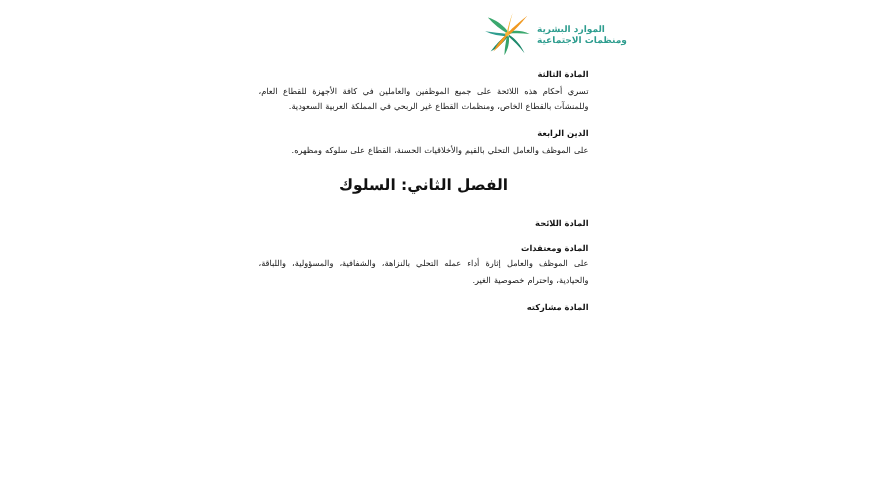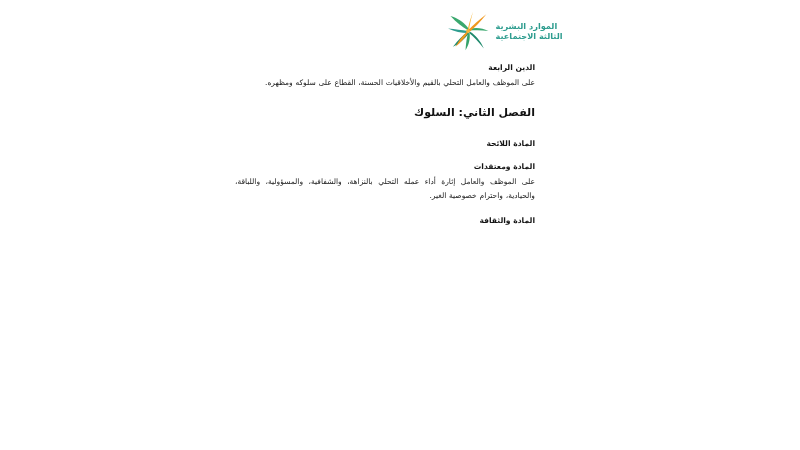--- a/index.html
+++ b/index.html
@@ -93,38 +93,39 @@
     color: #202020;
     line-height: 1.95;
     margin: 0;
     text-align: justify;
     text-align-last: right;
     word-spacing: 0.4px;
   }
 
   .chapter-heading {
     font-family: "DejaVu Sans", "Liberation Sans", sans-serif;
-    font-size: 11px;
+    font-size: 14px;
     font-weight: 700;
     color: #111111;
+    text-align: center;
     margin: 14px 0 16px 0;
     line-height: 1.6;
   }
 </style>
 </head>
 <body>
 
 <div class="page">
 
   <div class="header">
     <div class="logo-lockup">
 
       <div class="logo-wordmark">
         <span>الموارد البشرية</span>
-        <span>الثالثة الاجتماعية</span>
+        <span>ومنظمات الاجتماعية</span>
       </div>
 
       <svg class="logo-mark" viewBox="0 0 100 96">
 
         <path d="M50 46 C 36 38, 22 28, 8 12 C 24 16, 38 26, 50 40 Z" fill="#3aa86e"></path>
 
         <path d="M50 48 C 34 46, 20 44, 2 42 C 18 50, 34 52, 50 53 Z" fill="#2e9d8f"></path>
 
         <path d="M50 50 C 38 58, 26 70, 14 86 C 30 78, 42 66, 51 55 Z" fill="#1f8a6d"></path>
 
@@ -141,36 +142,40 @@
         <path d="M48 49 C 38 58, 28 70, 20 86 C 34 74, 44 62, 50 52 Z" fill="#f0981f"></path>
 
         <circle cx="50" cy="48" r="4.5" fill="#f5b335"></circle>
       </svg>
 
     </div>
   </div>
 
   <div class="content">
 
+    <div class="article">
+      <p class="article-title">المادة الثالثة</p>
+      <p class="article-body">تسري أحكام هذه اللائحة على جميع الموظفين والعاملين في كافة الأجهزة للقطاع العام، وللمنشآت بالقطاع الخاص، ومنظمات القطاع غير الربحي في المملكة العربية السعودية.</p>
+    </div>
 
     <div class="article">
       <p class="article-title">الدين الرابعة</p>
       <p class="article-body">على الموظف والعامل التحلي بالقيم والأخلاقيات الحسنة، القطاع على سلوكه ومظهره.</p>
     </div>
 
     <p class="chapter-heading">الفصل الثاني: السلوك</p>
 
     <div class="article">
       <p class="article-title">المادة اللائحة</p>
     </div>
 
     <div class="article">
       <p class="article-title">المادة ومعتقدات</p>
       <p class="article-body">على الموظف والعامل إثارة أداء عمله التحلي بالنزاهة، والشفافية، والمسؤولية، واللباقة، والحيادية، واحترام خصوصية الغير.</p>
     </div>
 
     <div class="article">
-      <p class="article-title">المادة والثقافة</p>
+      <p class="article-title">المادة مشاركته</p>
     </div>
 
   </div>
 
 </div>
 
 </body></html>

